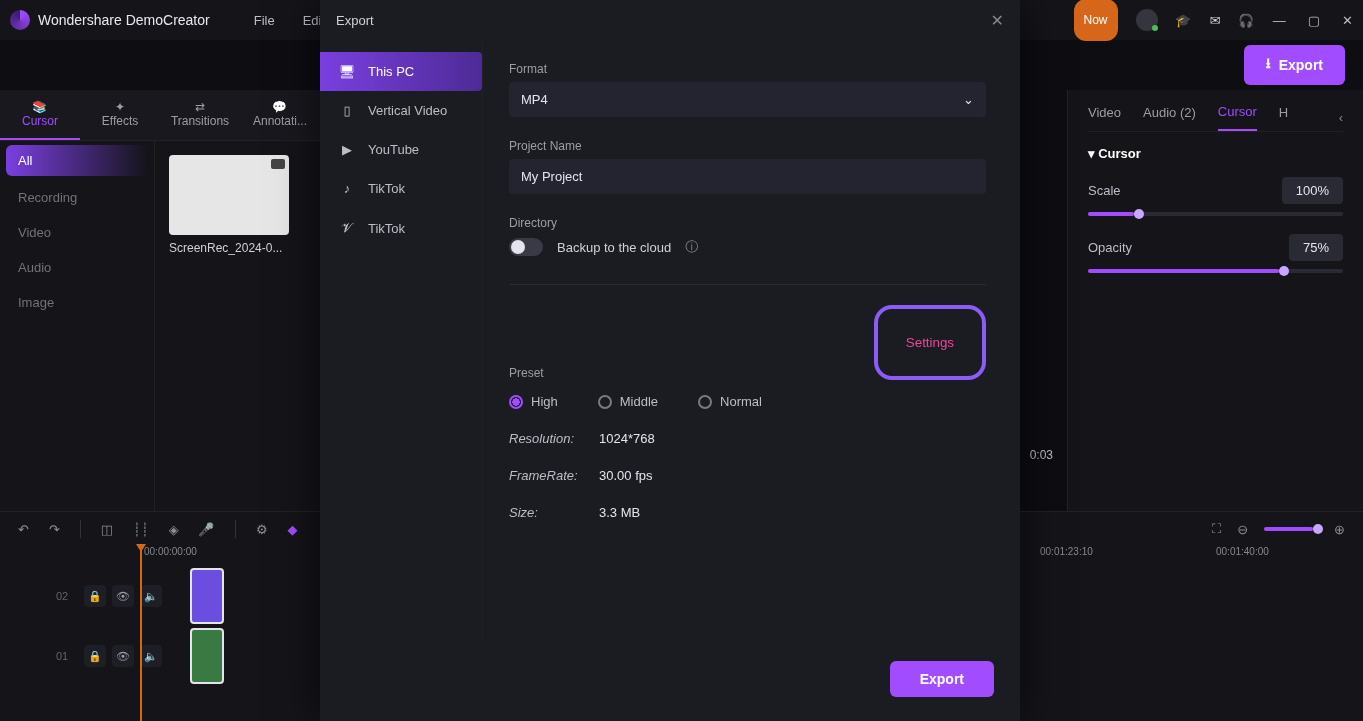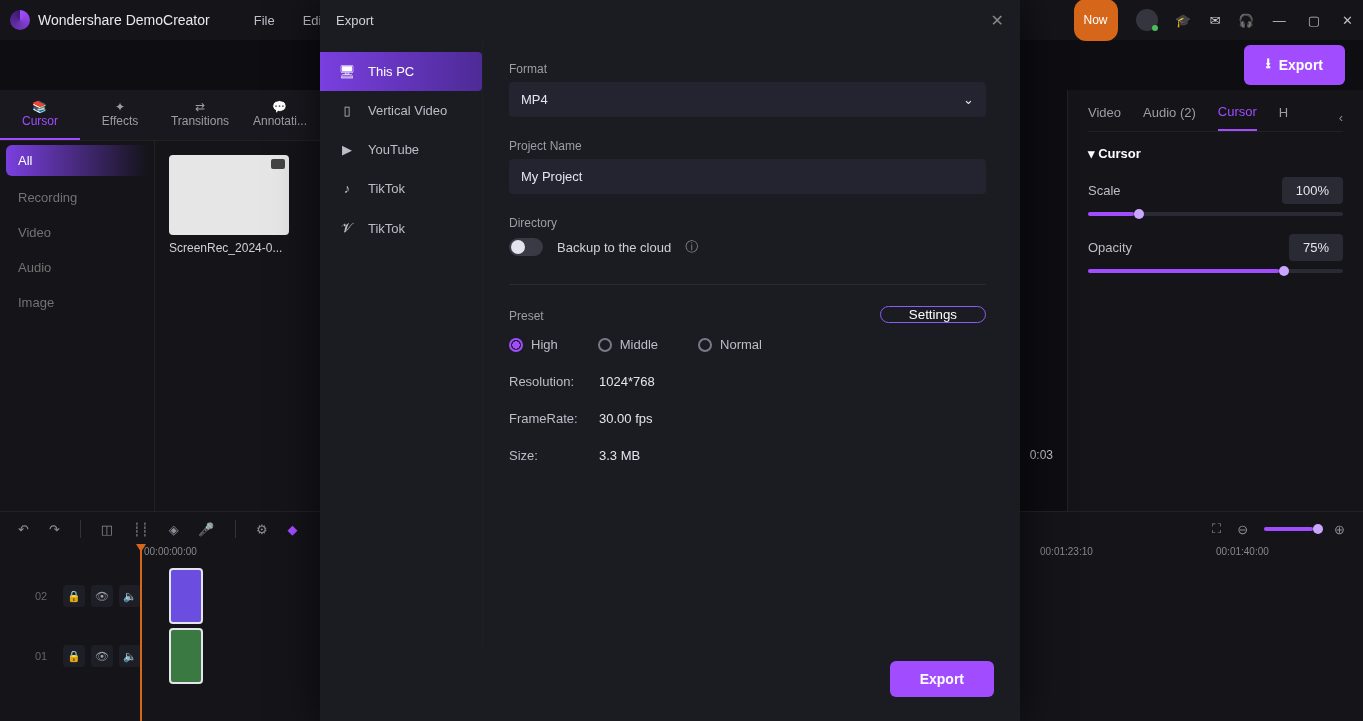--- a/index.html
+++ b/index.html
@@ -50,21 +50,21 @@
 .val-badge { background:#2a2a34; padding:6px 14px; border-radius:4px; color:#e4e4ee; font-size:13px; }
 .slider { height:4px; background:#2a2a34; border-radius:2px; position:relative; margin-bottom:18px;}
 .slider .fill { height:4px; background:#a14dff; border-radius:2px; }
 .slider .knob { width:10px; height:10px; border-radius:50%; background:#c9a6ff; position:absolute; top:-3px; }
 
 
 .timeline { height:210px; background:#141419; border-top:1px solid #222; position:relative; }
 .tl-toolbar { display:flex; align-items:center; gap:20px; padding:8px 18px; color:#8d8d98; }
 .tl-toolbar .sep { width:1px; height:18px; background:#333; }
 .tl-toolbar .right-tools { margin-left:auto; display:flex; align-items:center; gap:16px; }
-.tracks { padding-left:35px; }
+.tracks { padding-left:56px; }
 .trk { height:60px; display:flex; align-items:center; gap:10px; }
 .trk-controls { width:96px; display:flex; gap:6px; }
 .trk-controls .b { width:22px; height:22px; background:#1e1e26; border-radius:4px; font-size:11px; display:flex; align-items:center; justify-content:center; color:#9d9da6; }
 .playhead { position:absolute; left:140px; top:38px; bottom:0; width:2px; background:#d6671a; }
 .playhead::before { content:""; position:absolute; top:-6px; left:-4px; border-left:5px solid transparent; border-right:5px solid transparent; border-top:8px solid #d6671a; }
 .clip { width:34px; height:56px; background:#6b4de0; border:2px solid #e4e4ee; border-radius:4px; }
 .clip.green { background:#3a7a42; }
 
 
 .modal-mask { position:absolute; inset:0; }
@@ -81,27 +81,27 @@
 .fld-label { color:#9d9da6; font-size:12px; margin:4px 0 6px; }
 .input, .select { width:100%; background:#242430; border:none; color:#e4e4ee; padding:10px 12px; border-radius:4px; font-size:13px; display:flex; align-items:center; justify-content:space-between; }
 .input-wrap { position:relative; }
 .input-wrap .folder { position:absolute; right:10px; top:50%; transform:translateY(-50%); color:#9d9da6; }
 .gap { height:18px; }
 .toggle-row { display:flex; align-items:center; gap:14px; margin-top:8px; }
 .toggle { width:34px; height:18px; background:#3a3a46; border-radius:10px; position:relative; cursor:pointer; }
 .toggle::after{content:"";width:14px;height:14px;border-radius:50%;background:#e4e4ee;position:absolute;left:2px;top:2px;}
 .divider { height:1px; background:#2a2a34; margin:28px 0 20px; }
 .preset-row { display:flex; align-items:flex-end; justify-content:space-between; }
-.settings-btn { border:1px solid #8b5cf6; color:#ffffff; background:transparent; padding:0 28px; border-radius:18px; cursor:pointer; }
+.settings-btn { border:4px solid #8b5cf6; color:#ec4899; background:transparent; padding:26px 28px; border-radius:18px; cursor:pointer; }
 .radio-group { display:flex; gap:40px; margin-top:14px; }
 .radio { display:flex; align-items:center; gap:8px; color:#bdbdc8; cursor:pointer; }
 .radio .circ { width:14px; height:14px; border:2px solid #7a7a86; border-radius:50%; display:inline-block; }
 .radio.sel .circ { border-color:#a14dff; background:radial-gradient(circle,#a14dff 0 50%,transparent 55%); }
 .kv { display:flex; margin-top:22px; color:#bdbdc8; }
-.kv .k { width:90px; }
+.kv .k { width:90px;font-style:italic; }
 .kv .v { color:#e4e4ee; }
 .modal-footer { padding:16px 26px 24px; display:flex; justify-content:flex-end; }
 .export-prim { background:#a14dff; color:#fff; border:none; border-radius:6px; padding:10px 30px; font-size:14px; font-weight:600; cursor:pointer; }
 </style>
 </head>
 <body>
 
 <div class="titlebar">
   <div class="logo"></div>
   <div class="appname">Wondershare DemoCreator</div>

